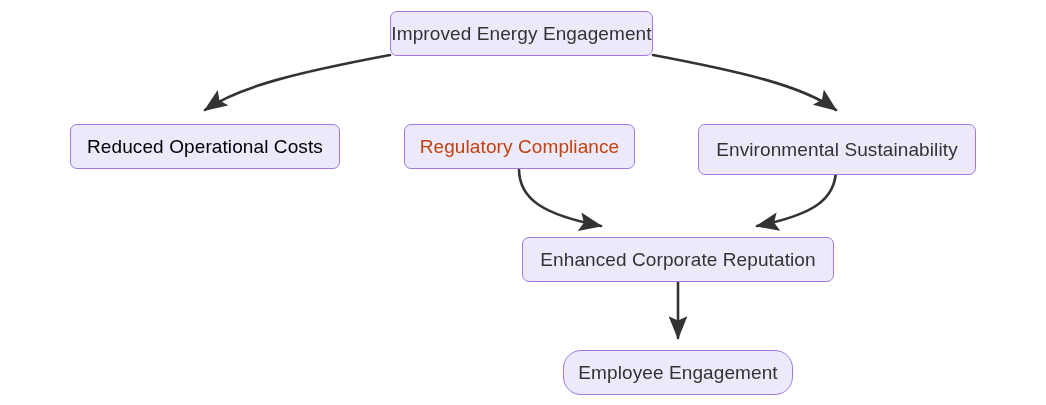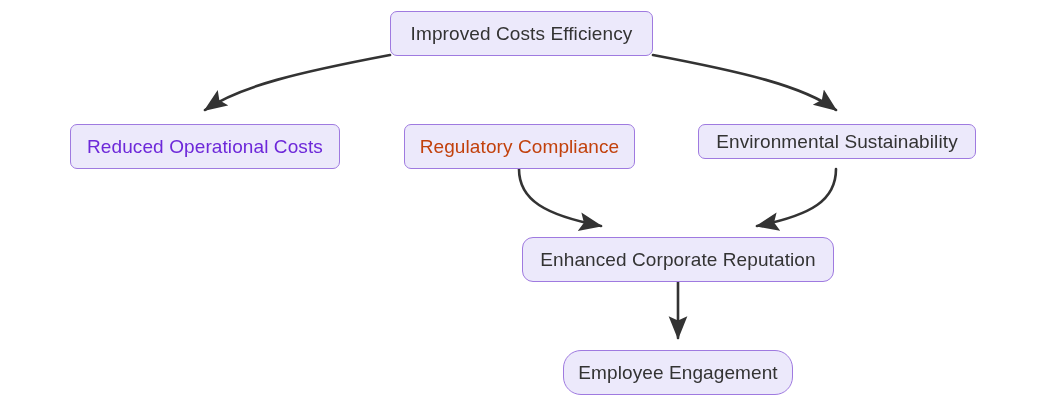--- a/index.html
+++ b/index.html
@@ -63,36 +63,36 @@
     <path d="M 653,55 C 743,72 803,86 836,110" fill="none" stroke="#333333" stroke-width="2.6" stroke-linecap="round" marker-end="url(#arrowhead)"></path>
 
     <path d="M 519,169 C 519,200 545,215 601,226" fill="none" stroke="#333333" stroke-width="2.6" stroke-linecap="round" marker-end="url(#arrowhead)"></path>
 
     <path d="M 836,169 C 836,200 812,215 757,226" fill="none" stroke="#333333" stroke-width="2.6" stroke-linecap="round" marker-end="url(#arrowhead)"></path>
 
     <path d="M 678,282 L 678,338" fill="none" stroke="#333333" stroke-width="2.6" stroke-linecap="round" marker-end="url(#arrowhead)"></path>
   </svg>
 
   <div class="node" style="left: 390px; top: 11px; width: 263px; height: 45px; background: rgb(236, 233, 251); border-color: rgb(159, 122, 224); color: rgb(51, 51, 51);">
-    <span class="node-label">Improved Costs Efficiency</span>
+    <span class="node-label">Improved Energy Engagement</span>
   </div>
 
-  <div class="node" style="left: 70px; top: 124px; width: 270px; height: 45px; background: rgb(236, 233, 251); border-color: rgb(159, 122, 224); color: #6d28d9;">
+  <div class="node" style="left: 70px; top: 124px; width: 270px; height: 45px; background: rgb(236, 233, 251); border-color: rgb(159, 122, 224); color: #000000;">
     <span class="node-label">Reduced Operational Costs</span>
   </div>
 
   <div class="node" style="left: 404px; top: 124px; width: 231px; height: 45px; background: rgb(236, 233, 251); border-color: rgb(159, 122, 224); color: #c2410c;">
     <span class="node-label">Regulatory Compliance</span>
   </div>
 
-  <div class="node" style="left: 698px; top: 124px; width: 278px; height: 35px; background: rgb(236, 233, 251); border-color: rgb(159, 122, 224); color: rgb(51, 51, 51);">
+  <div class="node" style="left: 698px; top: 124px; width: 278px; height: 51px; background: rgb(236, 233, 251); border-color: rgb(159, 122, 224); color: rgb(51, 51, 51);">
     <span class="node-label">Environmental Sustainability</span>
   </div>
 
-  <div class="node" style="left: 522px; top: 237px; width: 312px; height: 45px; background: rgb(236, 233, 251); border-color: rgb(159, 122, 224); color: rgb(51, 51, 51); border-radius: 11px;">
+  <div class="node" style="left: 522px; top: 237px; width: 312px; height: 45px; background: rgb(236, 233, 251); border-color: rgb(159, 122, 224); color: rgb(51, 51, 51);">
     <span class="node-label">Enhanced Corporate Reputation</span>
   </div>
 
   <div class="node" style="left: 563px; top: 350px; width: 230px; height: 45px; background: rgb(236, 233, 251); border-color: rgb(159, 122, 224); color: rgb(51, 51, 51); border-radius: 18px;">
     <span class="node-label">Employee Engagement</span>
   </div>
 
 </div>
 
 </body></html>

